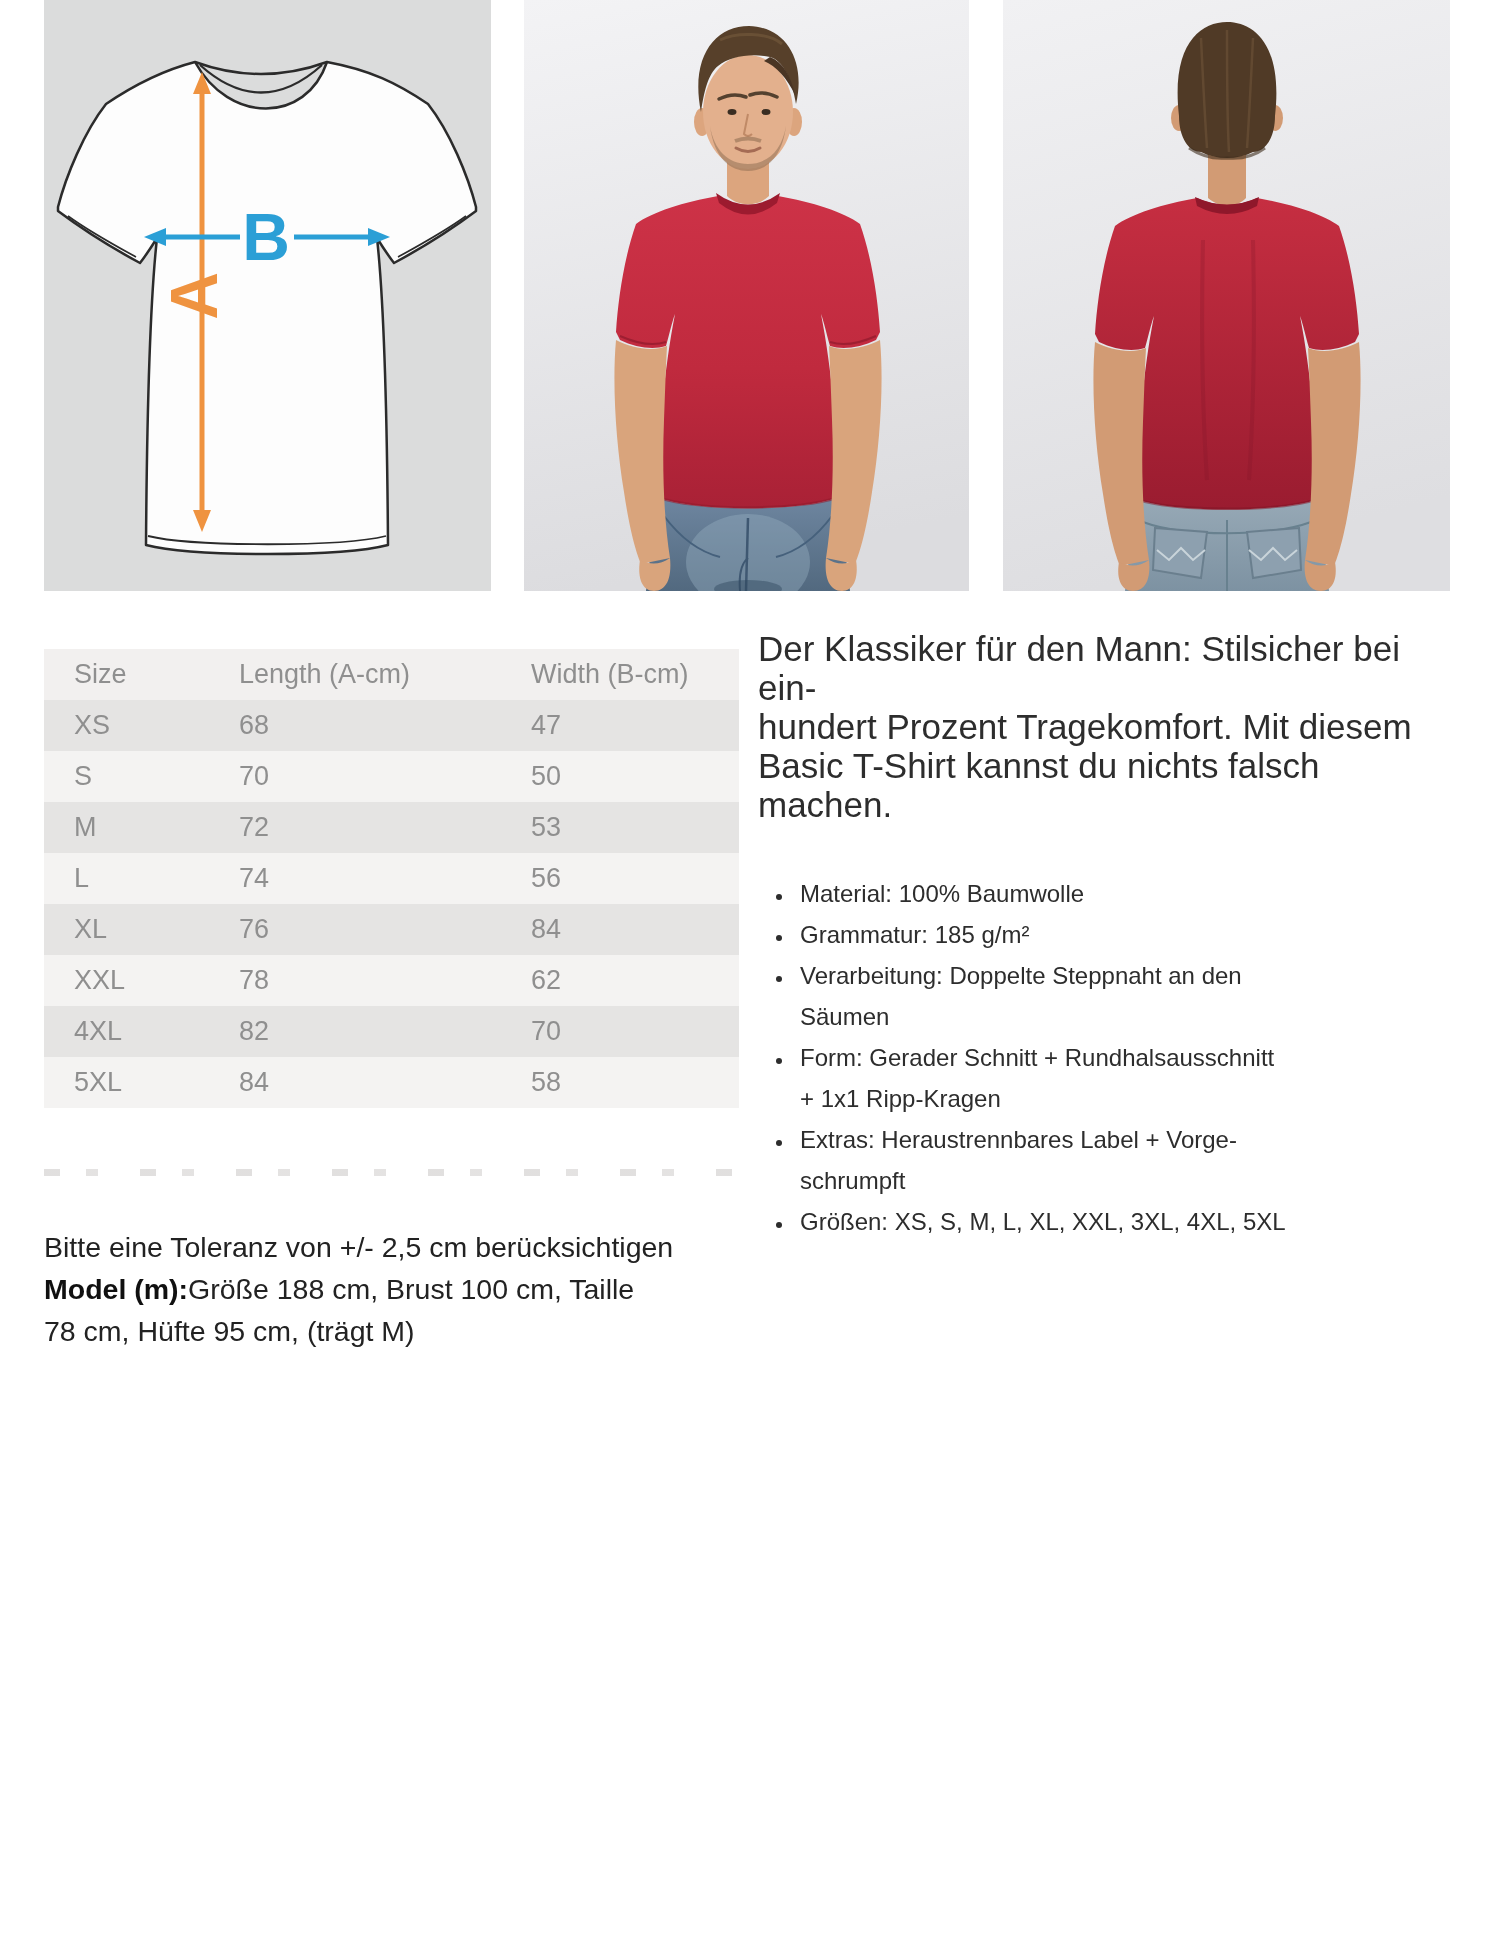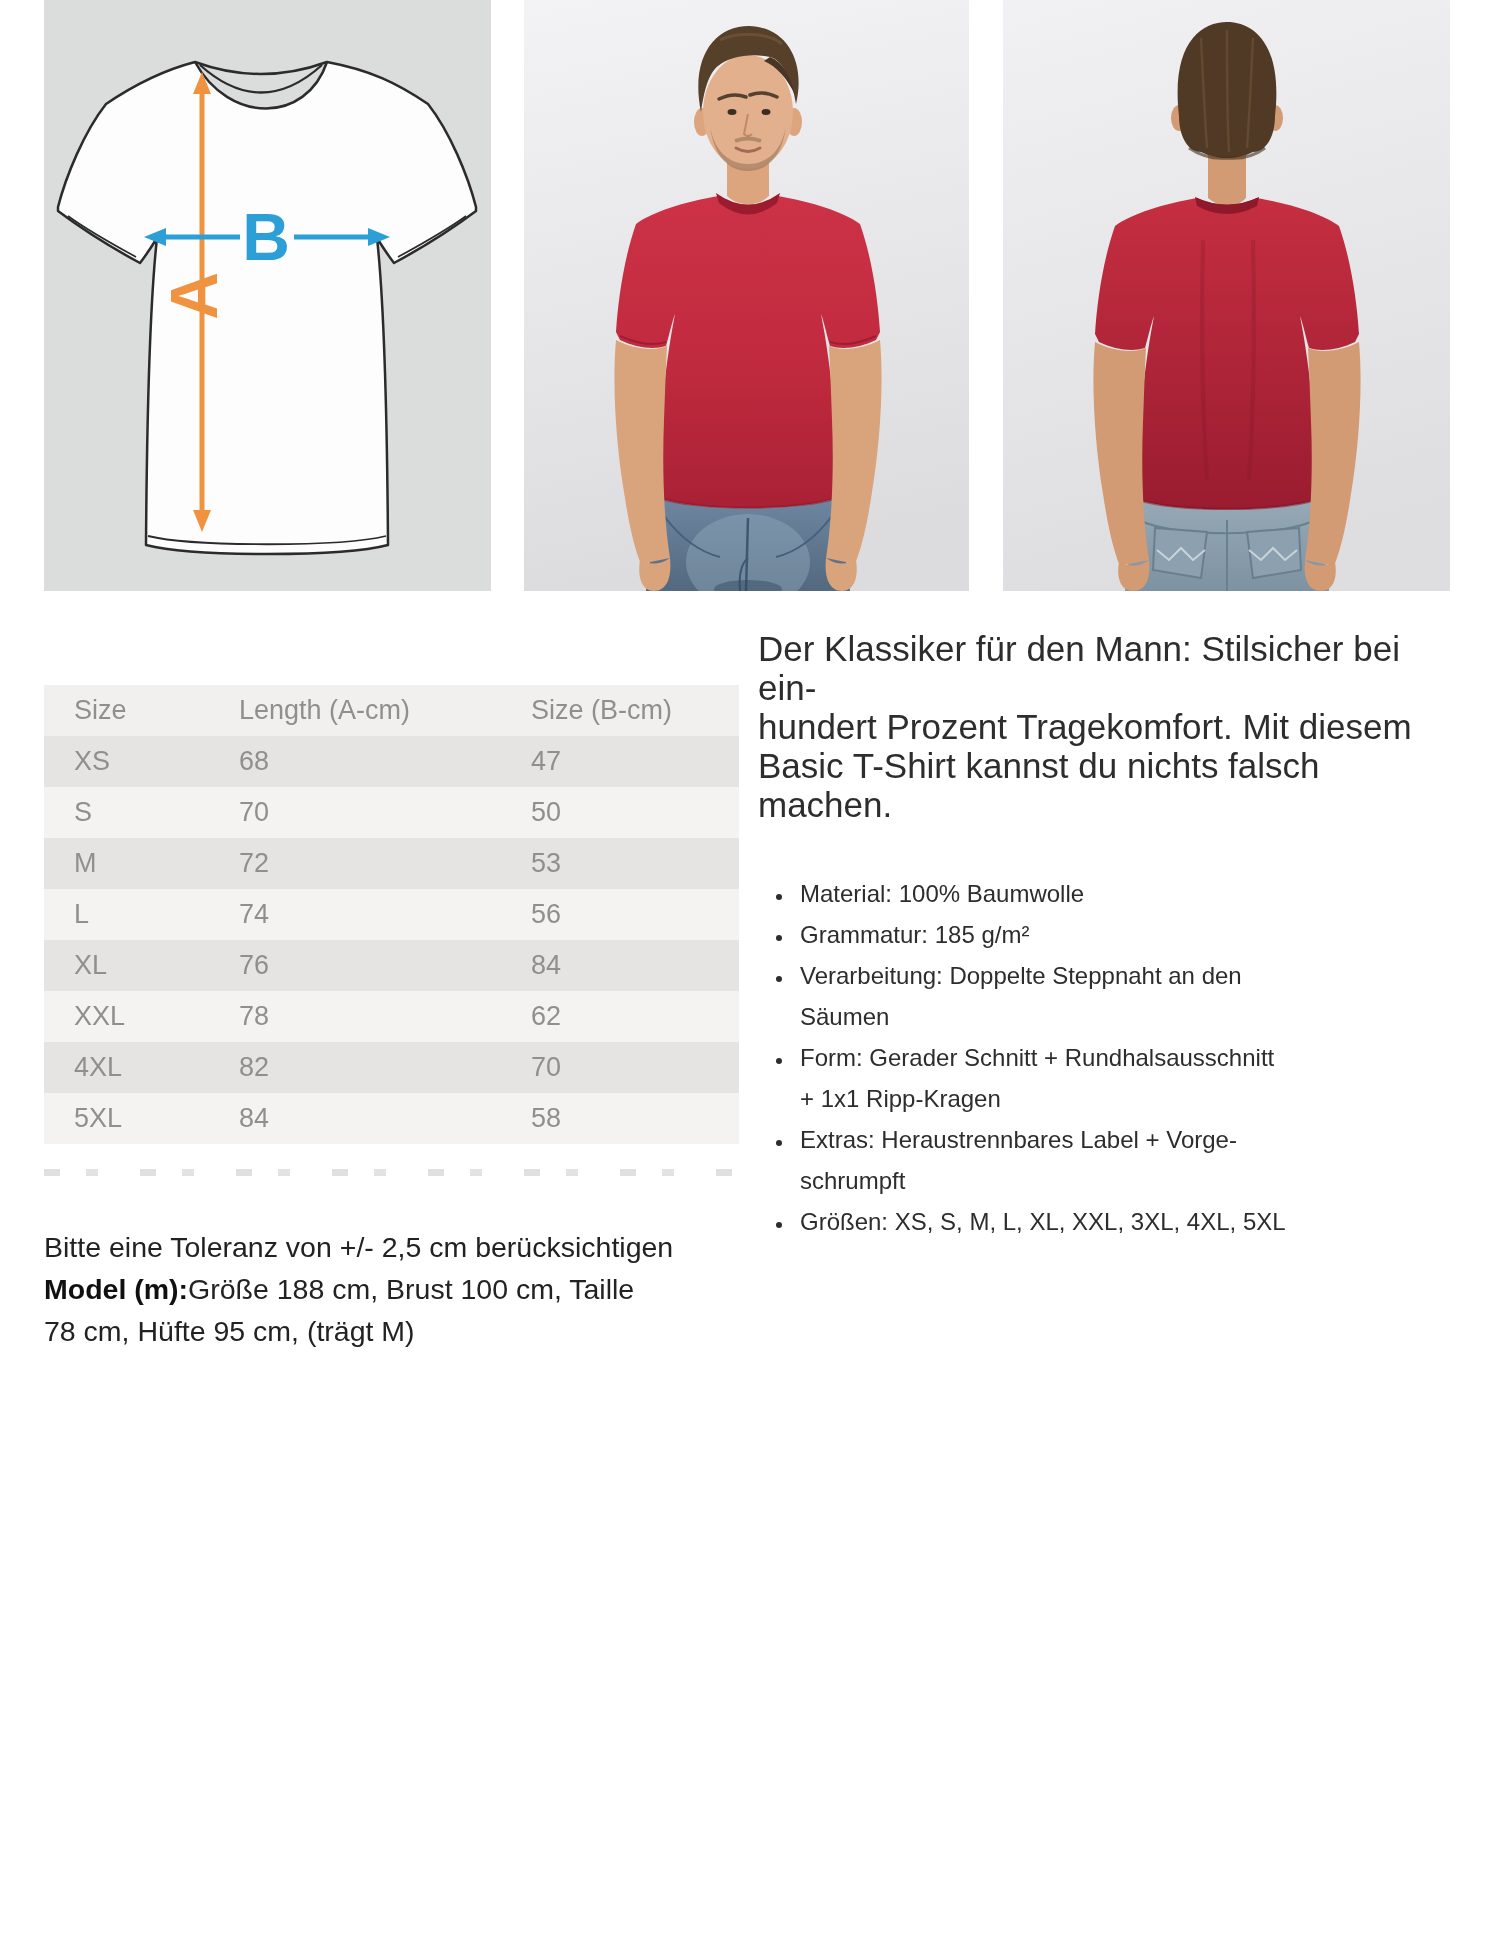--- a/index.html
+++ b/index.html
@@ -6,21 +6,21 @@
   .page{position:relative;width:1496px;height:1953px;background:#ffffff;overflow:hidden;
         font-family:"Liberation Sans",sans-serif;}
   figure.panel{position:absolute;top:0;height:591px;margin:0;padding:0;}
   #panel-diagram{left:44px;width:447px;}
   #panel-front{left:524px;width:445px;}
   #panel-back{left:1003px;width:447px;}
   .panel svg{display:block;width:100%;height:100%;}
 
   
   .size-table{position:absolute;left:44px;top:649px;width:695px;border-collapse:collapse;
-              table-layout:fixed;font-size:27px;color:#8F8F8F;margin-top:36px;}
+              table-layout:fixed;font-size:27px;color:#8F8F8F;}
   .size-table th{font-weight:400;text-align:left;}
   .size-table th,.size-table td{height:51px;padding:0;vertical-align:middle;}
   .size-table th:first-child,.size-table td:first-child{padding-left:30px;}
   .size-table thead tr{background:#F2F0EF;}
   .size-table tbody tr:nth-child(odd){background:#E5E4E3;}
   .size-table tbody tr:nth-child(even){background:#F4F3F2;}
 
   .clip-strip{position:absolute;left:44px;top:1169px;width:695px;height:7px;opacity:.75;
       background:repeating-linear-gradient(90deg,#d7d5d4 0 16px,transparent 16px 42px,
                  #dbd9d8 42px 54px,transparent 54px 96px);}
@@ -237,21 +237,21 @@
   <table class="size-table">
     <colgroup>
         <col style="width:195px">
         <col style="width:292px">
         <col style="width:208px">
       </colgroup>
     <thead>
       <tr>
         <th>Size</th>
         <th>Length (A-cm)</th>
-        <th>Size (B-cm)</th>
+        <th>Width (B-cm)</th>
       </tr>
     </thead>
     <tbody>
       <tr>
           <td>XS</td>
           <td>68</td>
           <td>47</td>
         </tr>
       <tr>
           <td>S</td>

